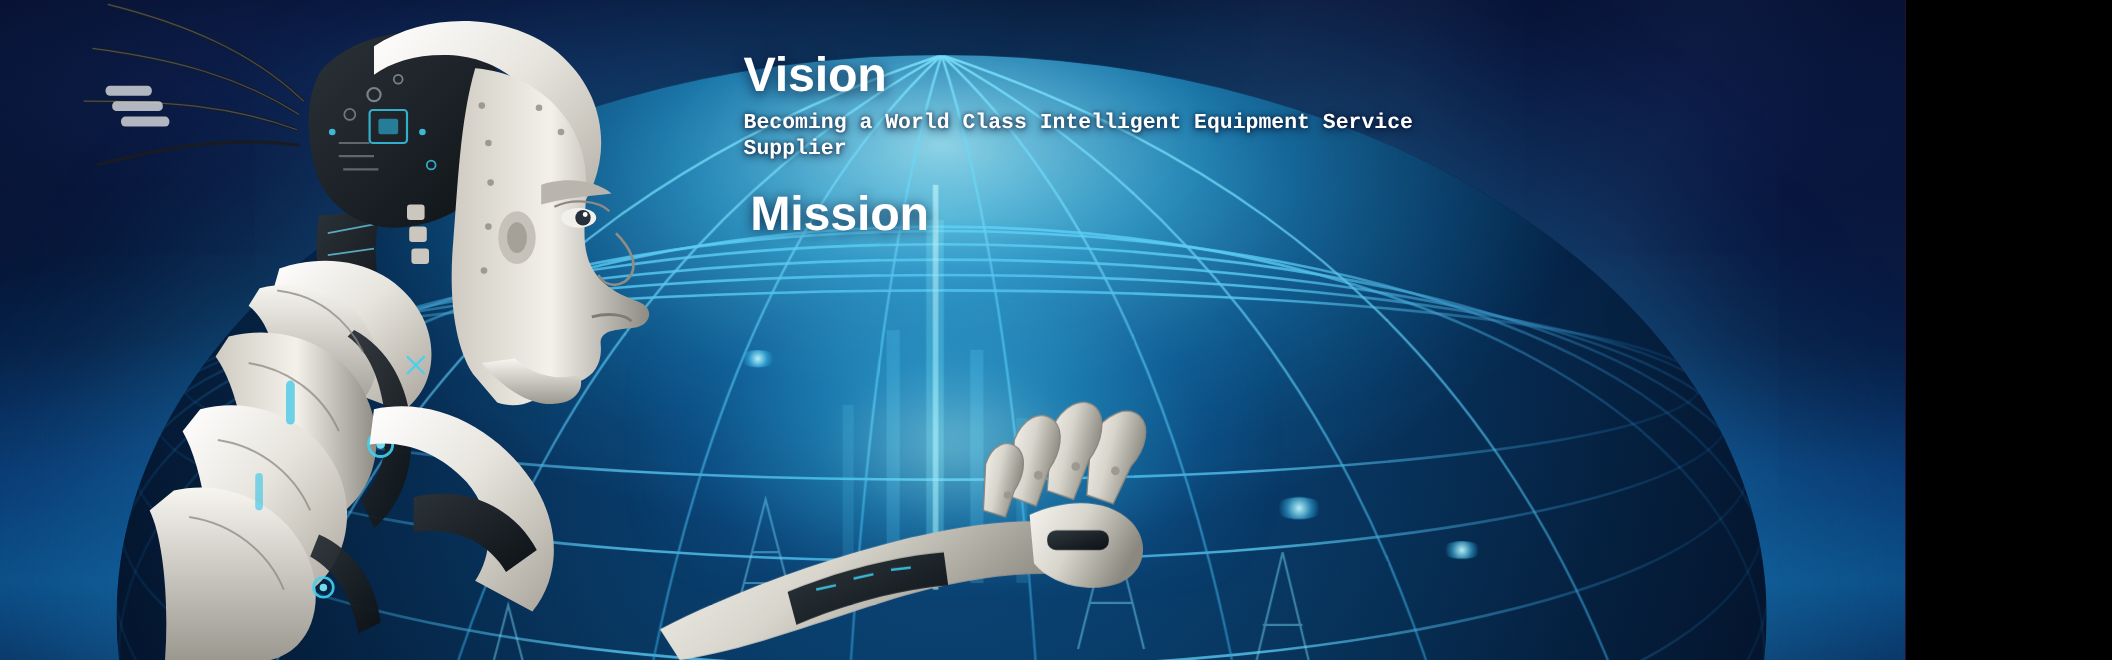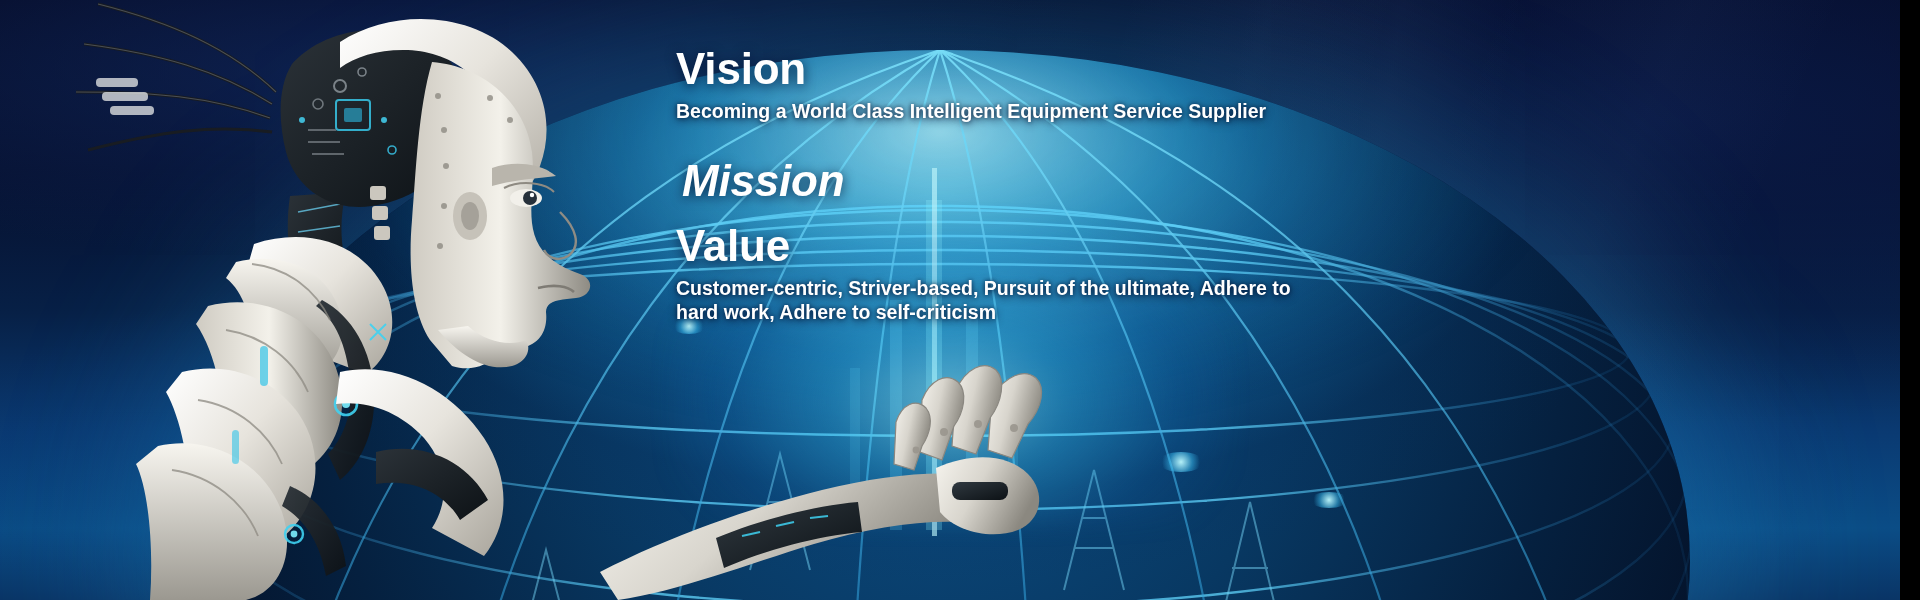--- a/index.html
+++ b/index.html
@@ -7,21 +7,21 @@
     margin: 0;
     padding: 0;
     background: #000;
   }
   body {
     font-family: "Liberation Sans", sans-serif;
   }
 
   .banner {
     position: relative;
-    width: 1900px;
+    width: 1732px;
     height: 600px;
     overflow: hidden;
     background: #d946ef;
   }
 
   
   .bg-base {
     position: absolute;
     inset: 0;
     background:
@@ -95,21 +95,21 @@
   
   .content {
     position: absolute;
     left: 676px;
     top: 46px;
     width: 780px;
     color: #ffffff;
     text-shadow: 0 2px 9px rgba(0,10,36,0.72), 0 0 3px rgba(0,12,40,0.55);
   }
   .block { margin-bottom: 16px; }
-  .block.mission { margin-top: 34px; font-style: italic; }
+  .block.mission { margin-top: 24px; }
   .block.value { margin-top: 20px; }
 
   .heading {
     font-size: 44px;
     font-weight: bold;
     line-height: 1.04;
     letter-spacing: -0.2px;
     margin: 0 0 8px 0;
     color: #ffffff;
     text-shadow: 0 2px 12px rgba(0,14,46,0.8);
@@ -118,21 +118,21 @@
 
   .body-text {
     font-size: 19.5px;
     font-weight: bold;
     line-height: 1.23;
     margin: 0;
     color: #ffffff;
     max-width: 640px;
     text-shadow: 0 2px 8px rgba(0,16,48,0.85), 0 0 4px rgba(0,10,36,0.6);
   }
-  .block.vision .body-text { max-width: 700px; }
+  .block.vision .body-text { max-width: 700px; font-family: Liberation Mono, monospace; }
 
   
   .node {
     position: absolute;
     border-radius: 50%;
     background: radial-gradient(circle, rgba(190,250,255,0.95) 0%, rgba(60,190,240,0.5) 45%, rgba(20,110,190,0) 75%);
     pointer-events: none;
   }
 </style>
 </head>
@@ -458,19 +458,15 @@
 
     <div class="block vision">
       <h2 class="heading">Vision</h2>
       <p class="body-text">Becoming a World Class Intelligent Equipment Service Supplier</p>
     </div>
 
     <div class="block mission">
       <h2 class="heading">Mission</h2>
     </div>
 
-    <div class="block value">
-      <h2 class="heading">Value</h2>
-      <p class="body-text">Customer-centric, Striver-based, Pursuit of the ultimate, Adhere to hard work, Adhere to self-criticism</p>
-    </div>
 
   </div>
 </div>
 
 </body></html>

